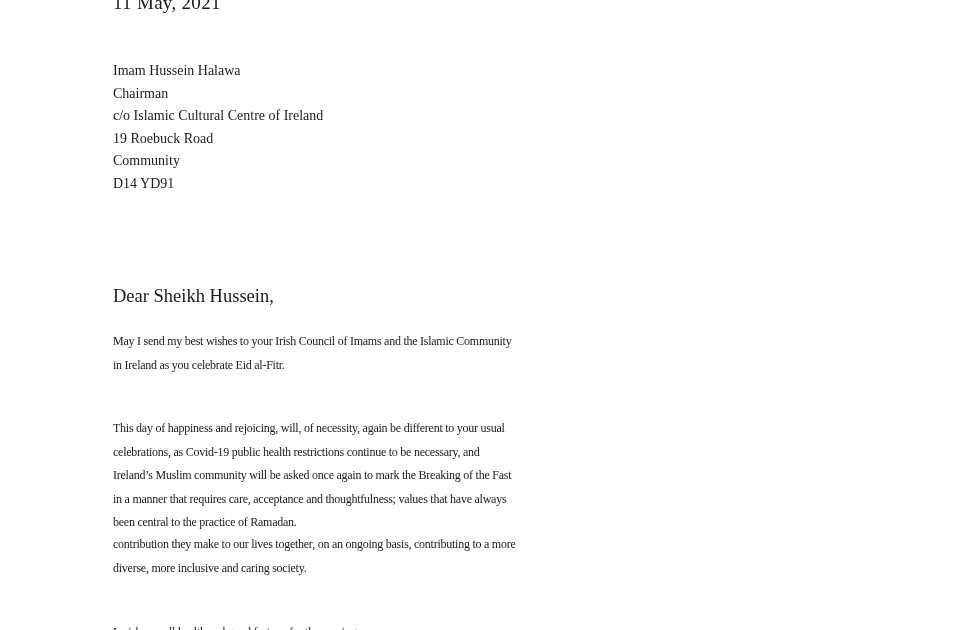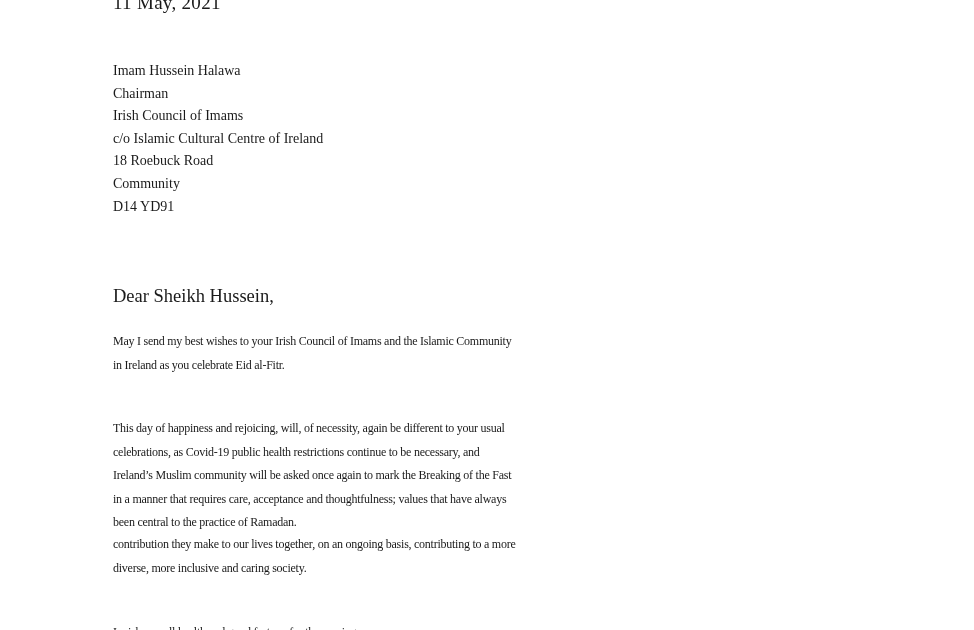--- a/index.html
+++ b/index.html
@@ -55,23 +55,22 @@
     .p4 { top: 621px; }
   </style>
 </head>
 <body>
 
 <div class="date">11 May, 2021</div>
 
 <div class="address">
   <div>Imam Hussein Halawa</div>
   <div>Chairman</div>
-  <div>Irish Council of Imams</div>
   <div>c/o Islamic Cultural Centre of Ireland</div>
-  <div>18 Roebuck Road</div>
+  <div>19 Roebuck Road</div>
   <div>Community</div>
   <div>D14 YD91</div>
 </div>
 
 <div class="salutation">Dear Sheikh Hussein,</div>
 
 <div class="para p1">
   <div>May I send my best wishes to your Irish Council of Imams and the Islamic Community</div>
   <div>in Ireland as you celebrate Eid al-Fitr.</div>
 </div>

